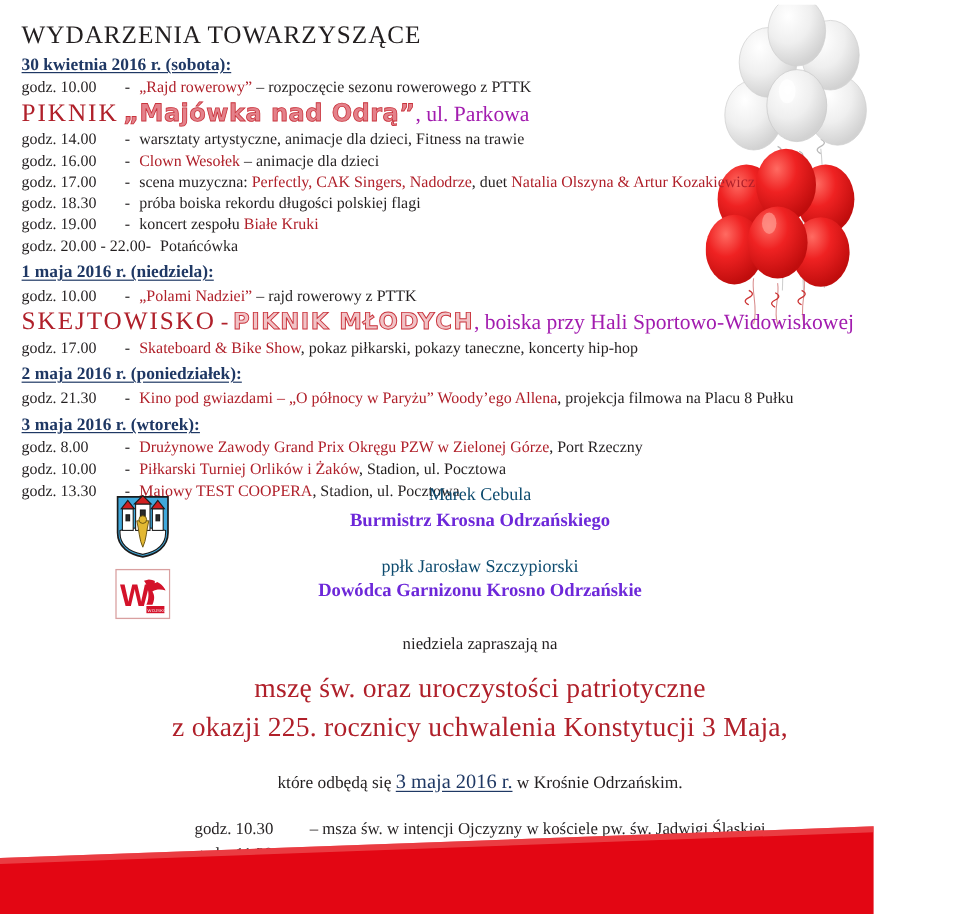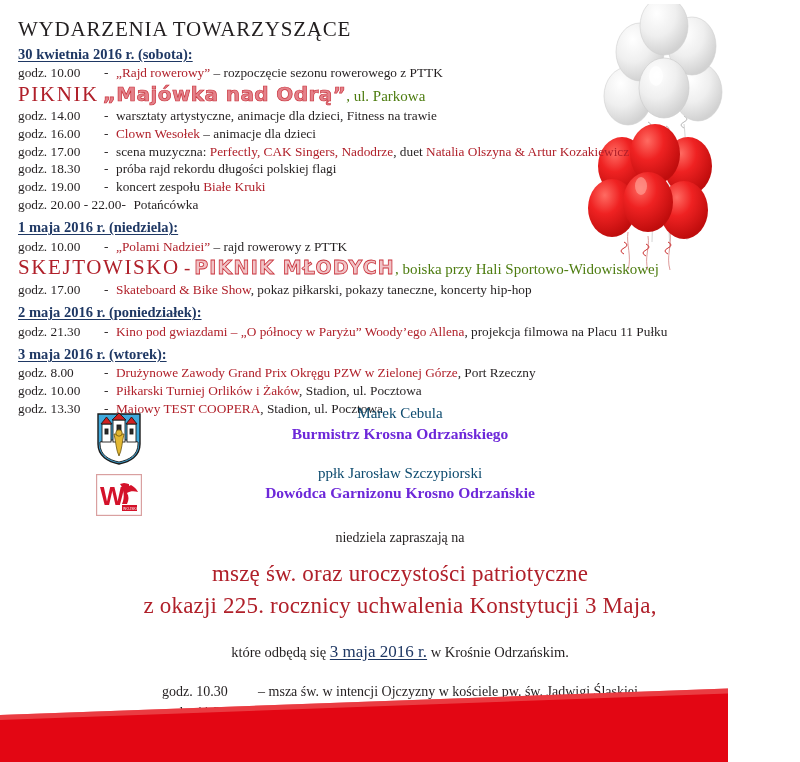--- a/index.html
+++ b/index.html
@@ -95,22 +95,22 @@
   }
   .headline .graffiti {
     font-size: 19px;
     letter-spacing: 1.2px;
     color: #f1c3c6;
     -webkit-text-stroke: 0.8px #c9343d;
     font-family: "DejaVu Sans", sans-serif;
     font-weight: bold;
   }
   .headline .tail {
-    font-size: 15px;
-    color: #4d7c0f;
+    font-size: 18px;
+    color: #a21caf;
     letter-spacing: 0;
   }
   .headline .sep {
     font-size: 19px;
     color: #b0202a;
   }
 
   
   #balloons {
     position: absolute;
@@ -269,29 +269,29 @@
 
   <div class="schedule">
     <h1 class="poster-title">WYDARZENIA TOWARZYSZĄCE</h1>
     <div id="schedule-body">
         <div class="day-header">30 kwietnia 2016 r. (sobota):</div>
         <div class="row"><span class="time">godz. 10.00</span><span class="dash">-</span><span class="red">„Rajd rowerowy”</span><span class="dark"> – rozpoczęcie sezonu rowerowego z PTTK</span></div>
         <div class="headline"><span class="big-serif">PIKNIK</span> <span class="bubble">„Majówka nad Odrą”</span><span class="tail">, ul. Parkowa</span></div>
         <div class="row"><span class="time">godz. 14.00</span><span class="dash">-</span><span class="dark">warsztaty artystyczne, animacje dla dzieci, Fitness na trawie</span></div>
         <div class="row"><span class="time">godz. 16.00</span><span class="dash">-</span><span class="red">Clown Wesołek</span><span class="dark"> – animacje dla dzieci</span></div>
         <div class="row"><span class="time">godz. 17.00</span><span class="dash">-</span><span class="dark">scena muzyczna: </span><span class="red">Perfectly, CAK Singers, Nadodrze</span><span class="dark">, duet </span><span class="red">Natalia Olszyna &amp; Artur Kozakiewicz</span></div>
-        <div class="row"><span class="time">godz. 18.30</span><span class="dash">-</span><span class="dark">próba rajd rekordu długości polskiej flagi</span></div>
+        <div class="row"><span class="time">godz. 18.30</span><span class="dash">-</span><span class="dark">próba boiska rekordu długości polskiej flagi</span></div>
         <div class="row"><span class="time">godz. 19.00</span><span class="dash">-</span><span class="dark">koncert zespołu </span><span class="red">Białe Kruki</span></div>
         <div class="row"><span class="time">godz. 20.00 - 22.00</span><span class="dash">-</span><span class="dark">Potańcówka</span></div>
         <div class="day-header">1 maja 2016 r. (niedziela):</div>
         <div class="row"><span class="time">godz. 10.00</span><span class="dash">-</span><span class="red">„Polami Nadziei”</span><span class="dark"> – rajd rowerowy z PTTK</span></div>
         <div class="headline"><span class="big-serif">SKEJTOWISKO</span> <span class="sep">-</span> <span class="graffiti">PIKNIK MŁODYCH</span><span class="tail">, boiska przy Hali Sportowo-Widowiskowej</span></div>
         <div class="row"><span class="time">godz. 17.00</span><span class="dash">-</span><span class="red">Skateboard &amp; Bike Show</span><span class="dark">, pokaz piłkarski, pokazy taneczne, koncerty  hip-hop</span></div>
         <div class="day-header">2 maja 2016 r. (poniedziałek):</div>
-        <div class="row"><span class="time">godz. 21.30</span><span class="dash">-</span><span class="red">Kino pod gwiazdami – „O północy w Paryżu” Woody’ego Allena</span><span class="dark">, projekcja filmowa na Placu 11 Pułku</span></div>
+        <div class="row"><span class="time">godz. 21.30</span><span class="dash">-</span><span class="red">Kino pod gwiazdami – „O północy w Paryżu” Woody’ego Allena</span><span class="dark">, projekcja filmowa na Placu 8 Pułku</span></div>
         <div class="day-header">3 maja 2016 r. (wtorek):</div>
         <div class="row"><span class="time">godz. 8.00</span><span class="dash">-</span><span class="red">Drużynowe Zawody Grand Prix Okręgu PZW w Zielonej Górze</span><span class="dark">, Port Rzeczny</span></div>
         <div class="row"><span class="time">godz. 10.00</span><span class="dash">-</span><span class="red">Piłkarski Turniej Orlików i Żaków</span><span class="dark">, Stadion, ul. Pocztowa</span></div>
         <div class="row"><span class="time">godz. 13.30</span><span class="dash">-</span><span class="red">Majowy TEST COOPERA</span><span class="dark">, Stadion, ul. Pocztowa</span></div>
       </div>
   </div>
 
   <div class="invite">
 
     <div class="logos">

